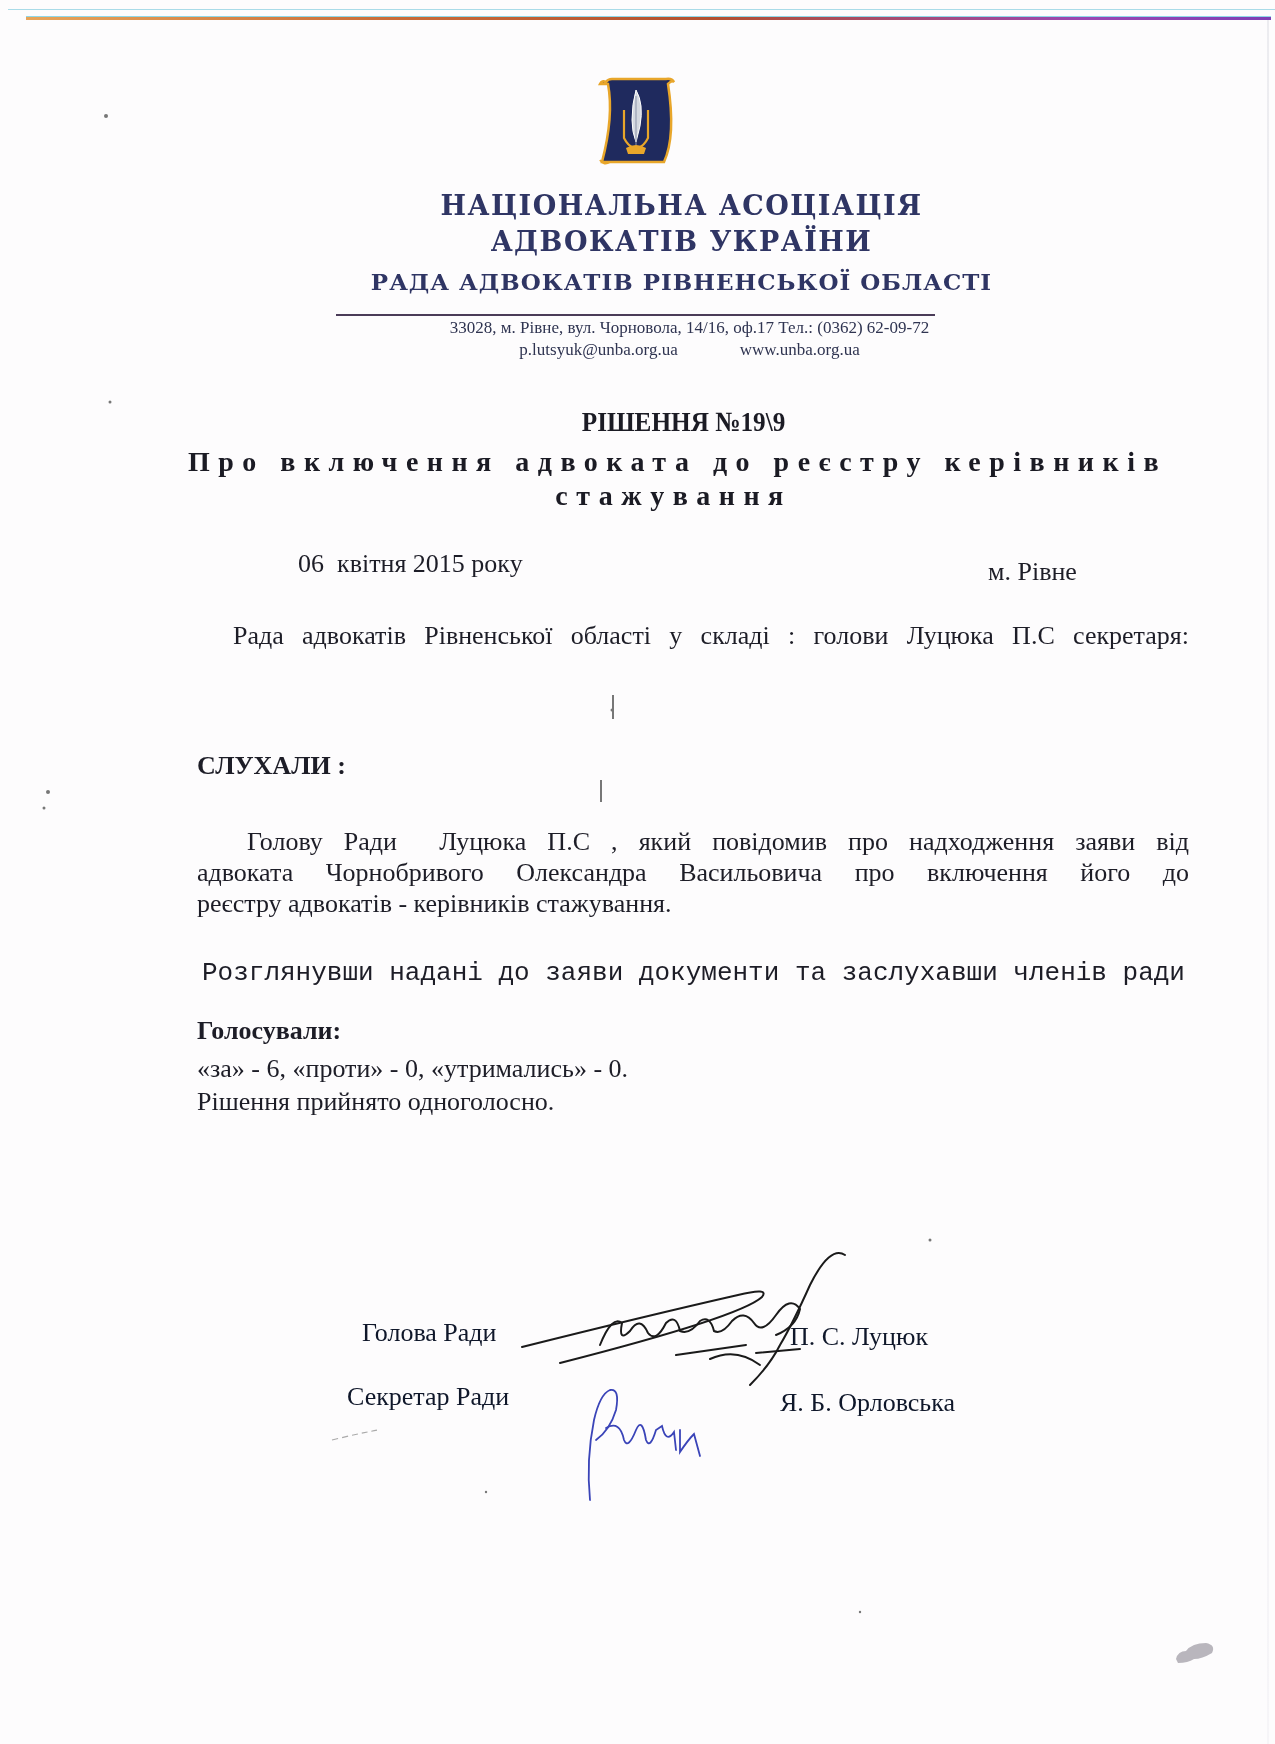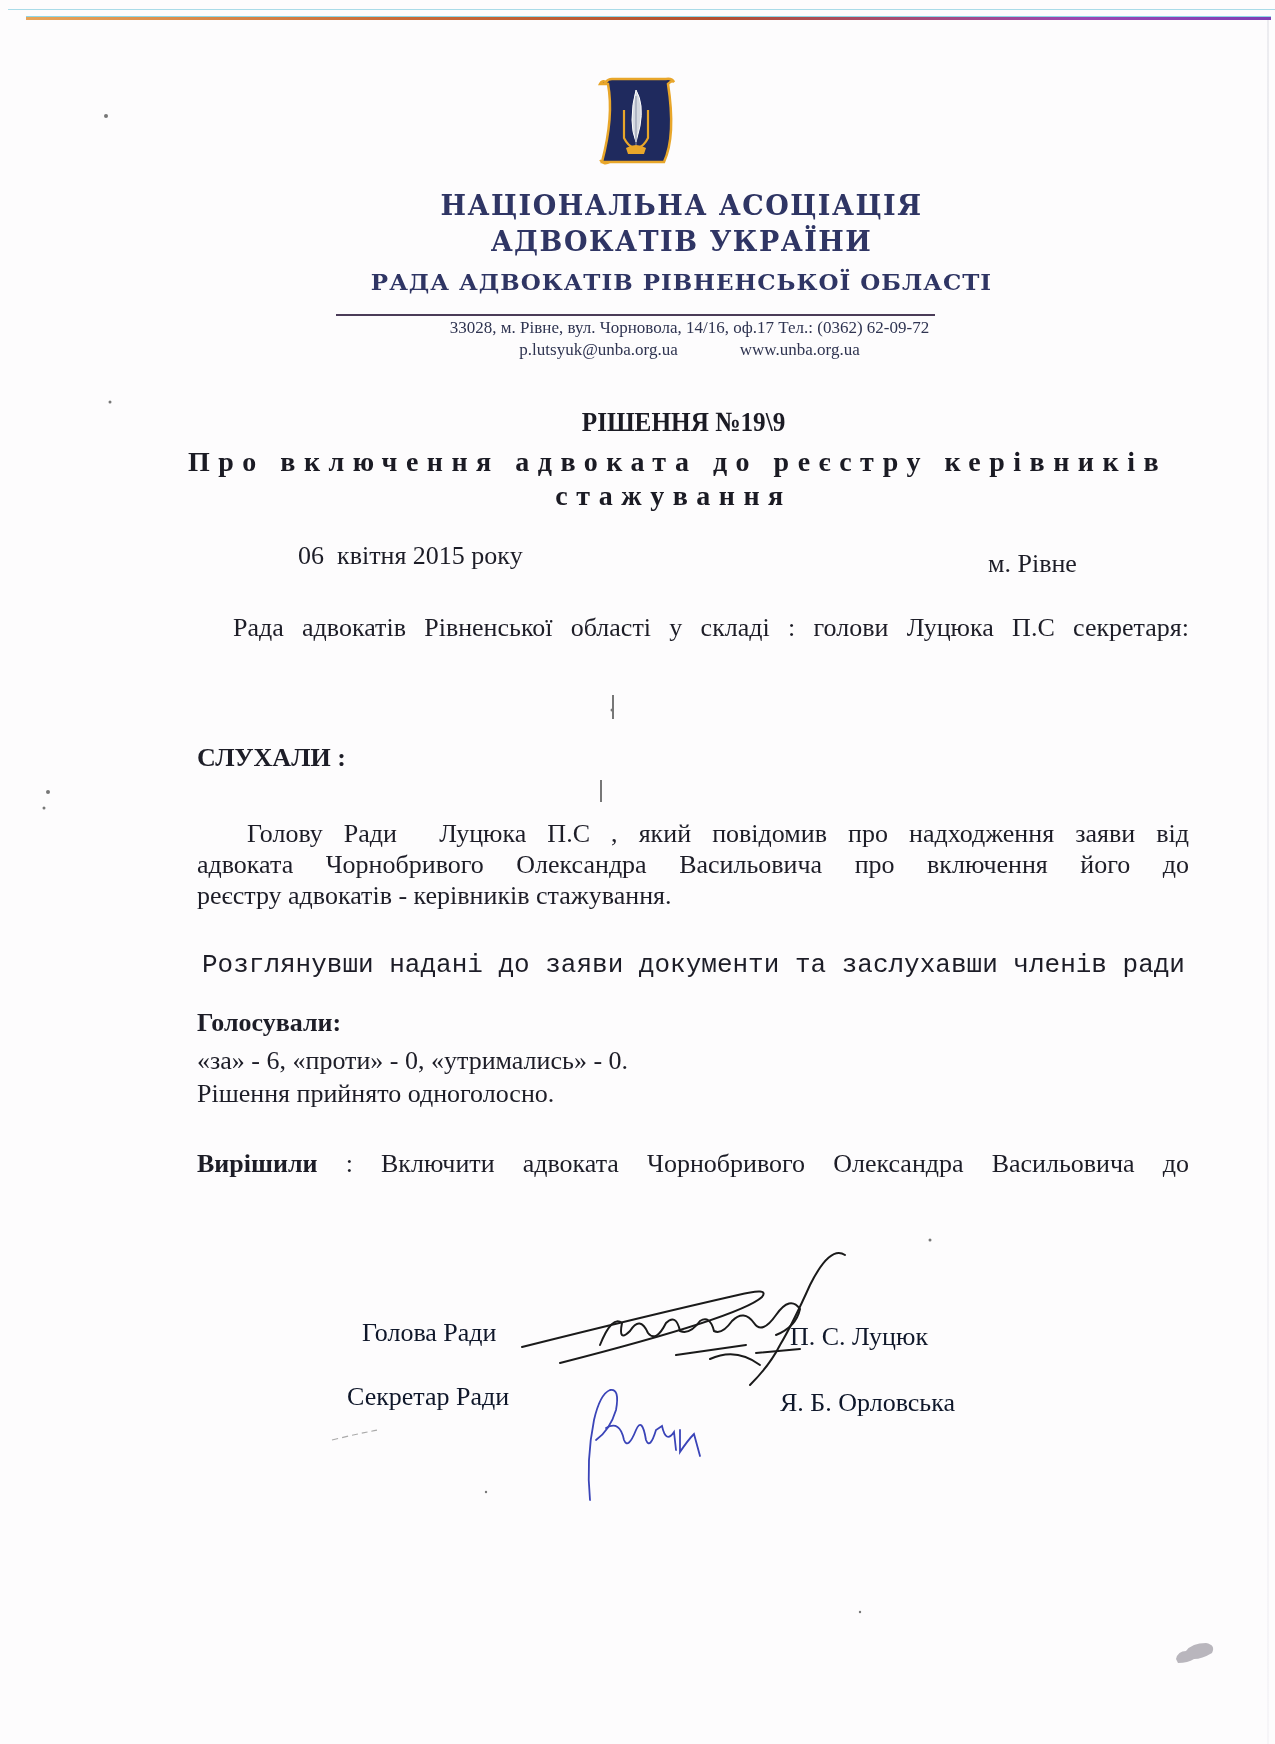--- a/index.html
+++ b/index.html
@@ -45,21 +45,21 @@
   .addr2 span.gap { display: inline-block; width: 62px; }
   
   .title {
     position: absolute; left: 0; width: 1275px; text-align: center;
     font-family: "Liberation Serif", serif; font-weight: bold; color: #1b1b24;
   }
   .t1 { top: 406px; font-size: 28px; left: 46px; transform: scaleX(0.9); }
   .t2 { top: 446px; font-size: 28px; letter-spacing: 8.5px; left: 40px; }
   .t3 { top: 480px; font-size: 28px; letter-spacing: 8.5px; left: 36px; }
   
-  .txt { position: absolute; font-size: 26px; color: #1d1d27; line-height: 31px; }
+  .txt { position: absolute; font-size: 26px; color: #1d1d27; line-height: 31px; margin-top: 8px; }
   .date { left: 298px; top: 540px; }
   .city { left: 988px; top: 548px; }
   .para {
     left: 197px; width: 992px; text-align: justify; top: 612px;
   }
   .para .ind { display: inline-block; width: 36px; }
   .heard { left: 197px; top: 742px; font-weight: bold; }
   .report { left: 197px; width: 992px; text-align: justify; top: 818px; }
   .report .ind { display: inline-block; width: 50px; }
   .reviewed { left: 202px; top: 950px; font-family: Liberation Mono, monospace; }
@@ -128,21 +128,20 @@
   <span style="display:block;">реєстру адвокатів - керівників стажування.</span>
 </div>
 
 <div class="txt reviewed">Розглянувши надані до заяви документи та заслухавши членів ради</div>
 
 <div class="txt voted">Голосували:</div>
 <div class="txt votes">«за» - 6, «проти» - 0, «утримались» - 0.</div>
 <div class="txt accepted">Рішення прийнято одноголосно.</div>
 
 <div class="txt decided">
-  <span class="justify-line"><b>Вирішили</b><span> : Включити адвоката Чорнобривого Олександра Васильовича до</span></span>
 </div>
 
 <div class="sig-label sl1">Голова Ради</div>
 <div class="sig-label sn1">П. С. Луцюк</div>
 <div class="sig-label sl2">Секретар Ради</div>
 <div class="sig-label sn2">Я. Б. Орловська</div>
 
 <svg class="sig sig1" viewBox="0 0 360 180">
   <g fill="none" stroke="#1a1a1a" stroke-width="2" stroke-linecap="round">
     <path d="M22 112 Q150 80 238 60 Q270 52 262 62 Q240 82 60 128"></path>

